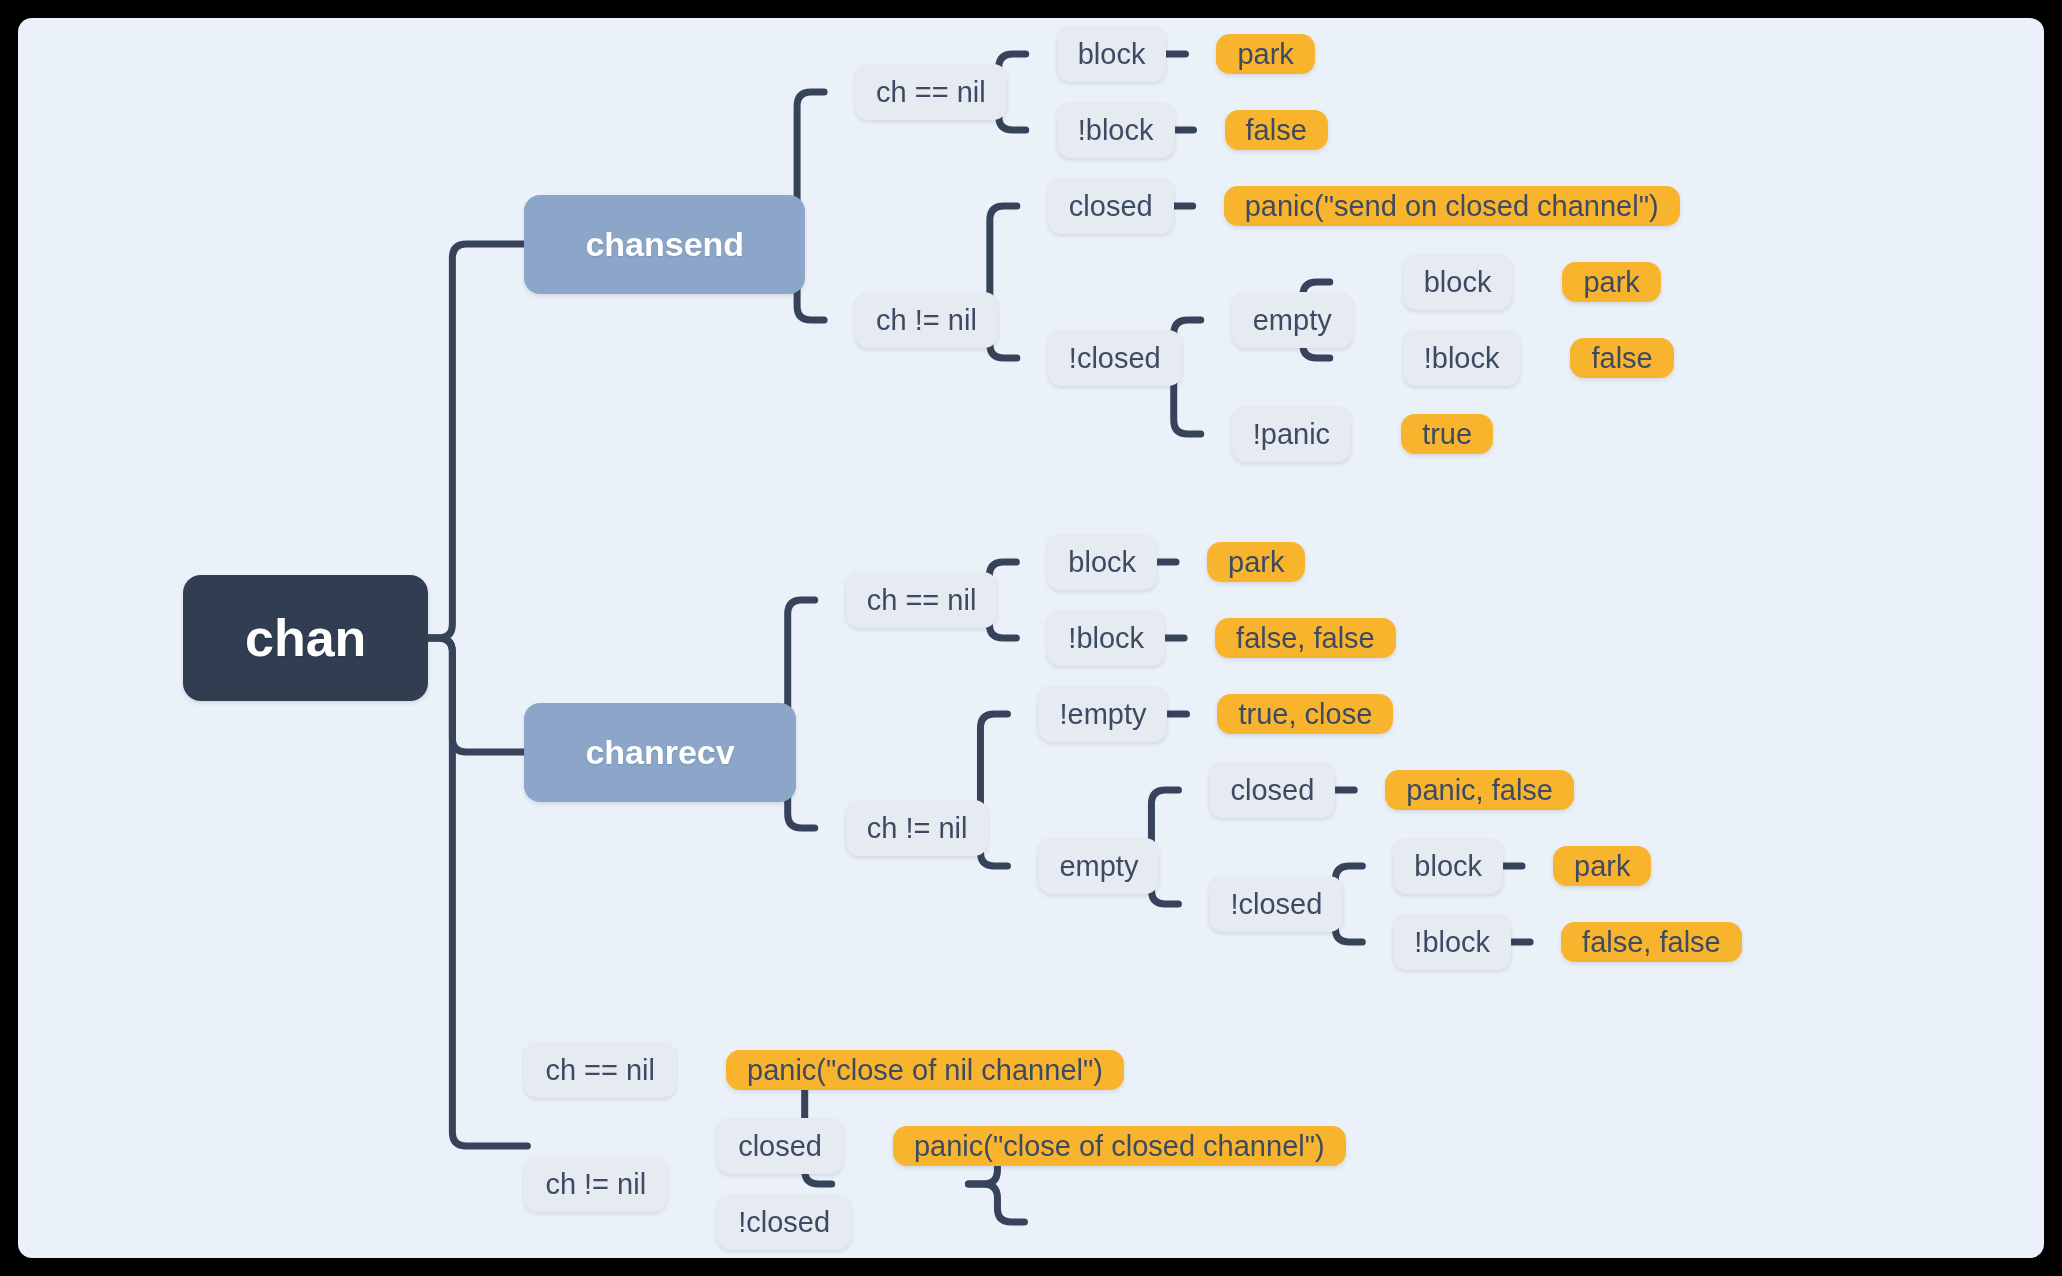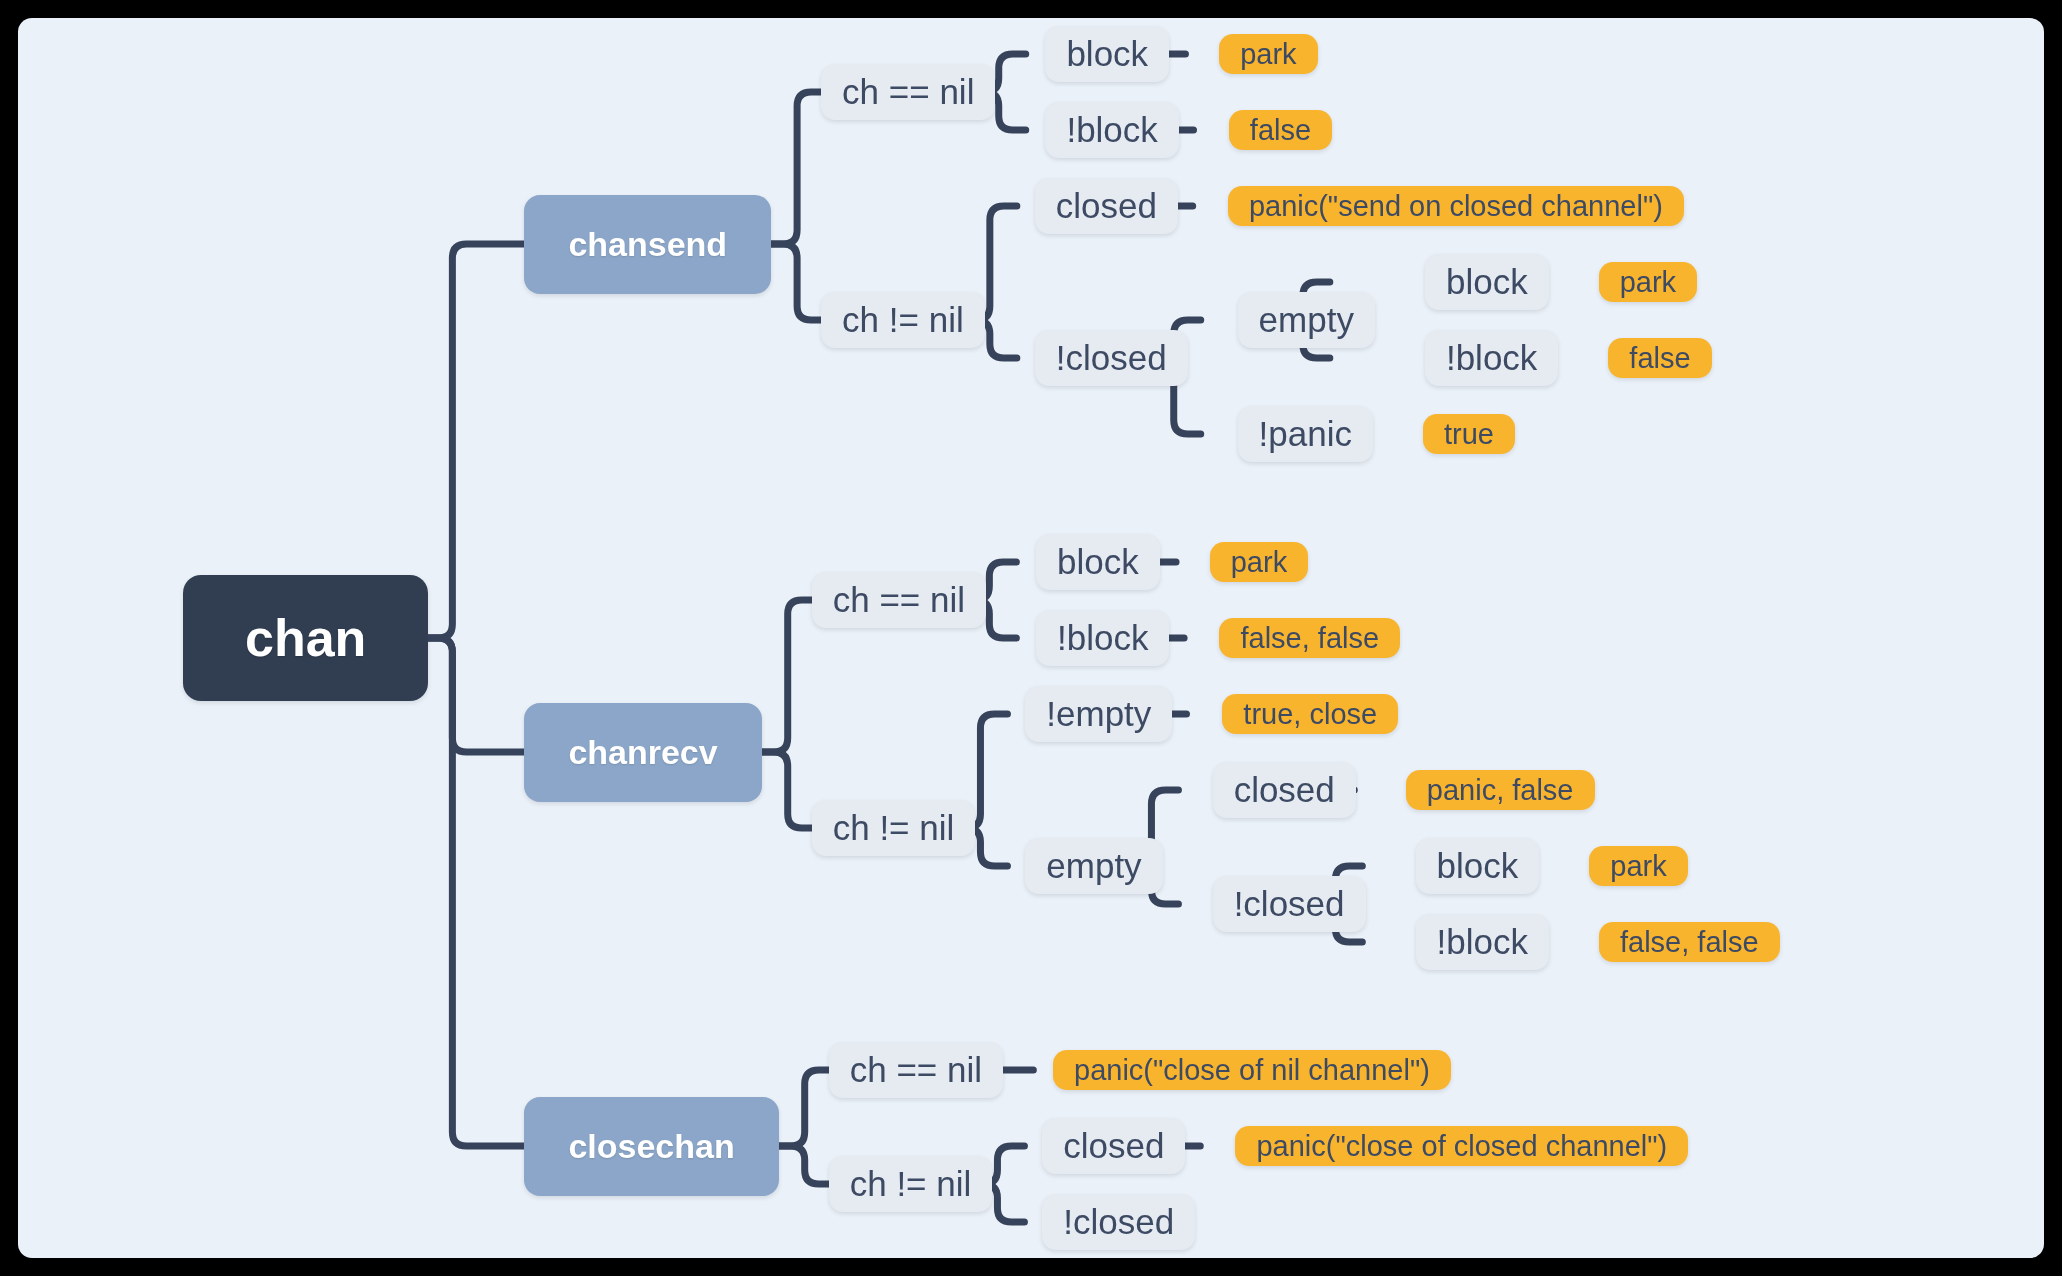--- a/index.html
+++ b/index.html
@@ -25,29 +25,29 @@
   .group.root-group{gap:96px;}
   .children{display:flex;flex-direction:column;justify-content:center;gap:20px;}
   .children.root-children{gap:72px;}
   .node{
     box-sizing:border-box;display:flex;align-items:center;justify-content:center;
     white-space:nowrap;color:var(--text_dark);position:relative;z-index:1;
     box-shadow:0 2px 4px rgba(49,62,82,.14);
   }
   .node.condition{
     background:var(--condition_bg);height:56px;padding:0 21px;
-    font-size:35px;border-radius:14px;
+    font-size:29px;border-radius:14px;
   }
   .node.result{
     background:var(--result_bg);height:40px;padding:0 21px;
     font-size:29px;border-radius:14px;
   }
   .node.branch{
     background:var(--branch_bg);color:var(--text_light);height:99px;
-    padding:0 44px;font-size:34px;font-weight:bold;border-radius:16px;
+    padding:0 61px;font-size:34px;font-weight:bold;border-radius:16px;
     text-shadow:0 1px 2px rgba(0,0,0,.12);
   }
   .node.root{
     background:var(--root_bg);color:var(--text_light);height:126px;
     padding:0 62px;font-size:52px;font-weight:bold;border-radius:18px;
     text-shadow:0 1px 2px rgba(0,0,0,.2);
   }
 </style>
 </head>
 <body>
@@ -240,21 +240,20 @@
                           </div>
                         </div>
                       </div>
                     </div>
                   </div>
                 </div>
               </div>
             </div>
           </div>
           <div class="group">
-            <div class="node branch">closechan</div>
             <div class="children">
               <div class="group">
                 <div class="node condition">ch == nil</div>
                 <div class="children">
                   <div class="group">
                     <div class="node result">panic("close of nil channel")</div>
                   </div>
                 </div>
               </div>
               <div class="group">

